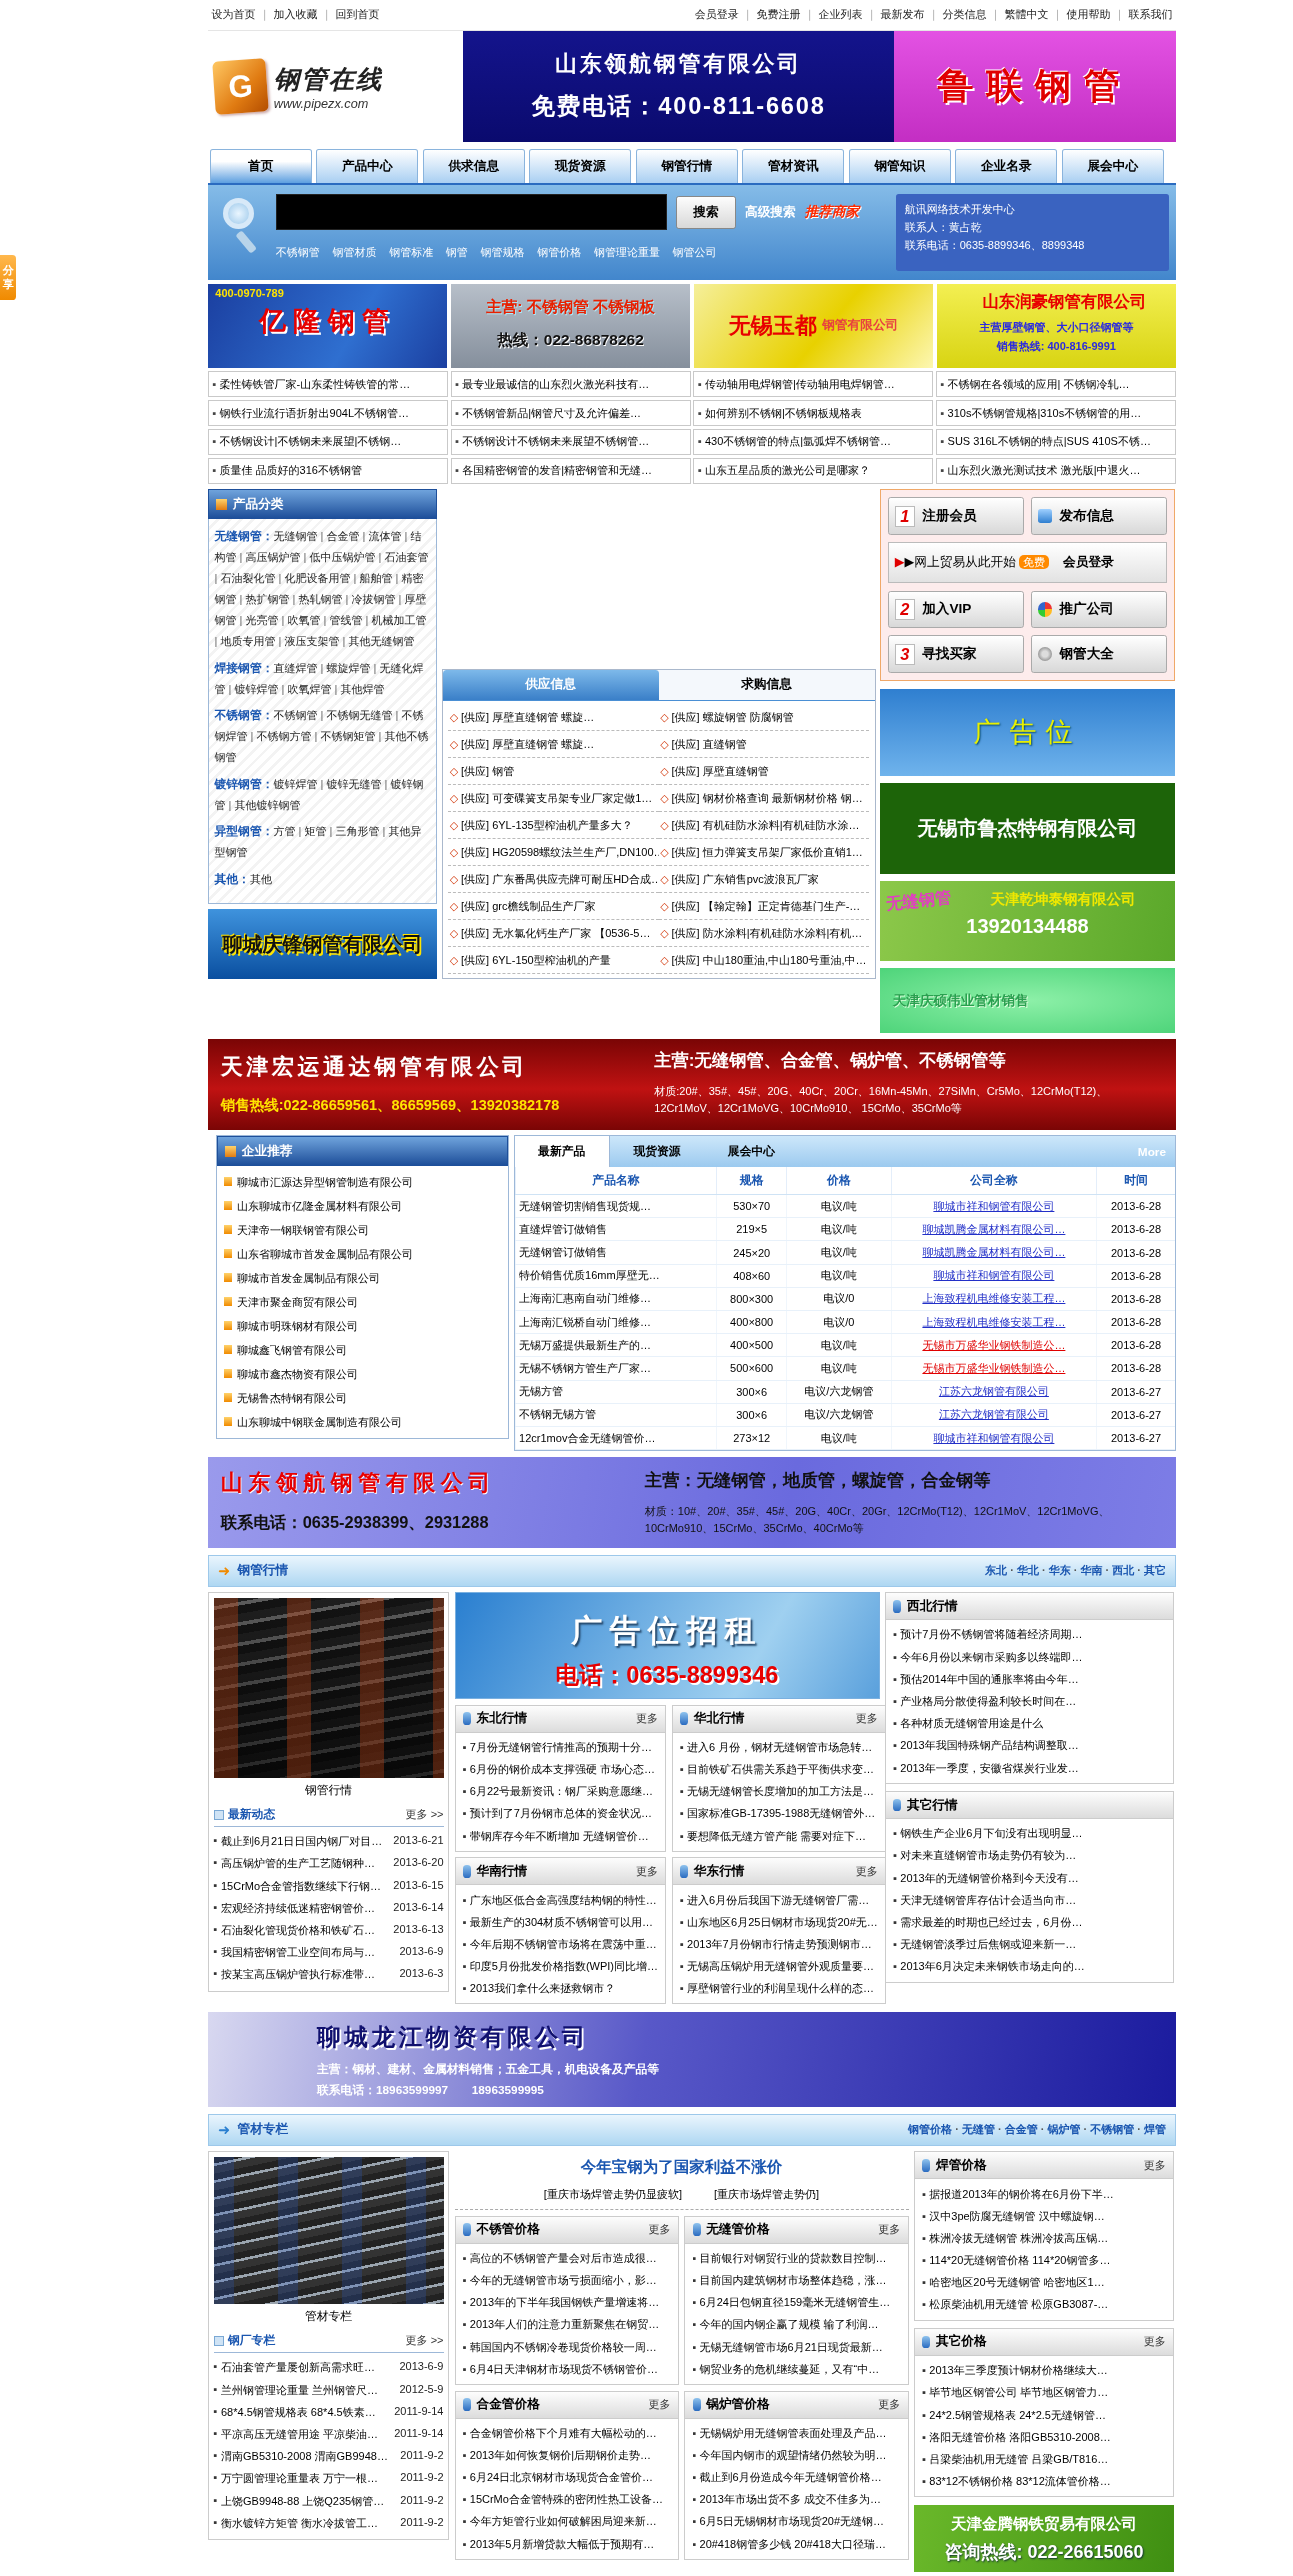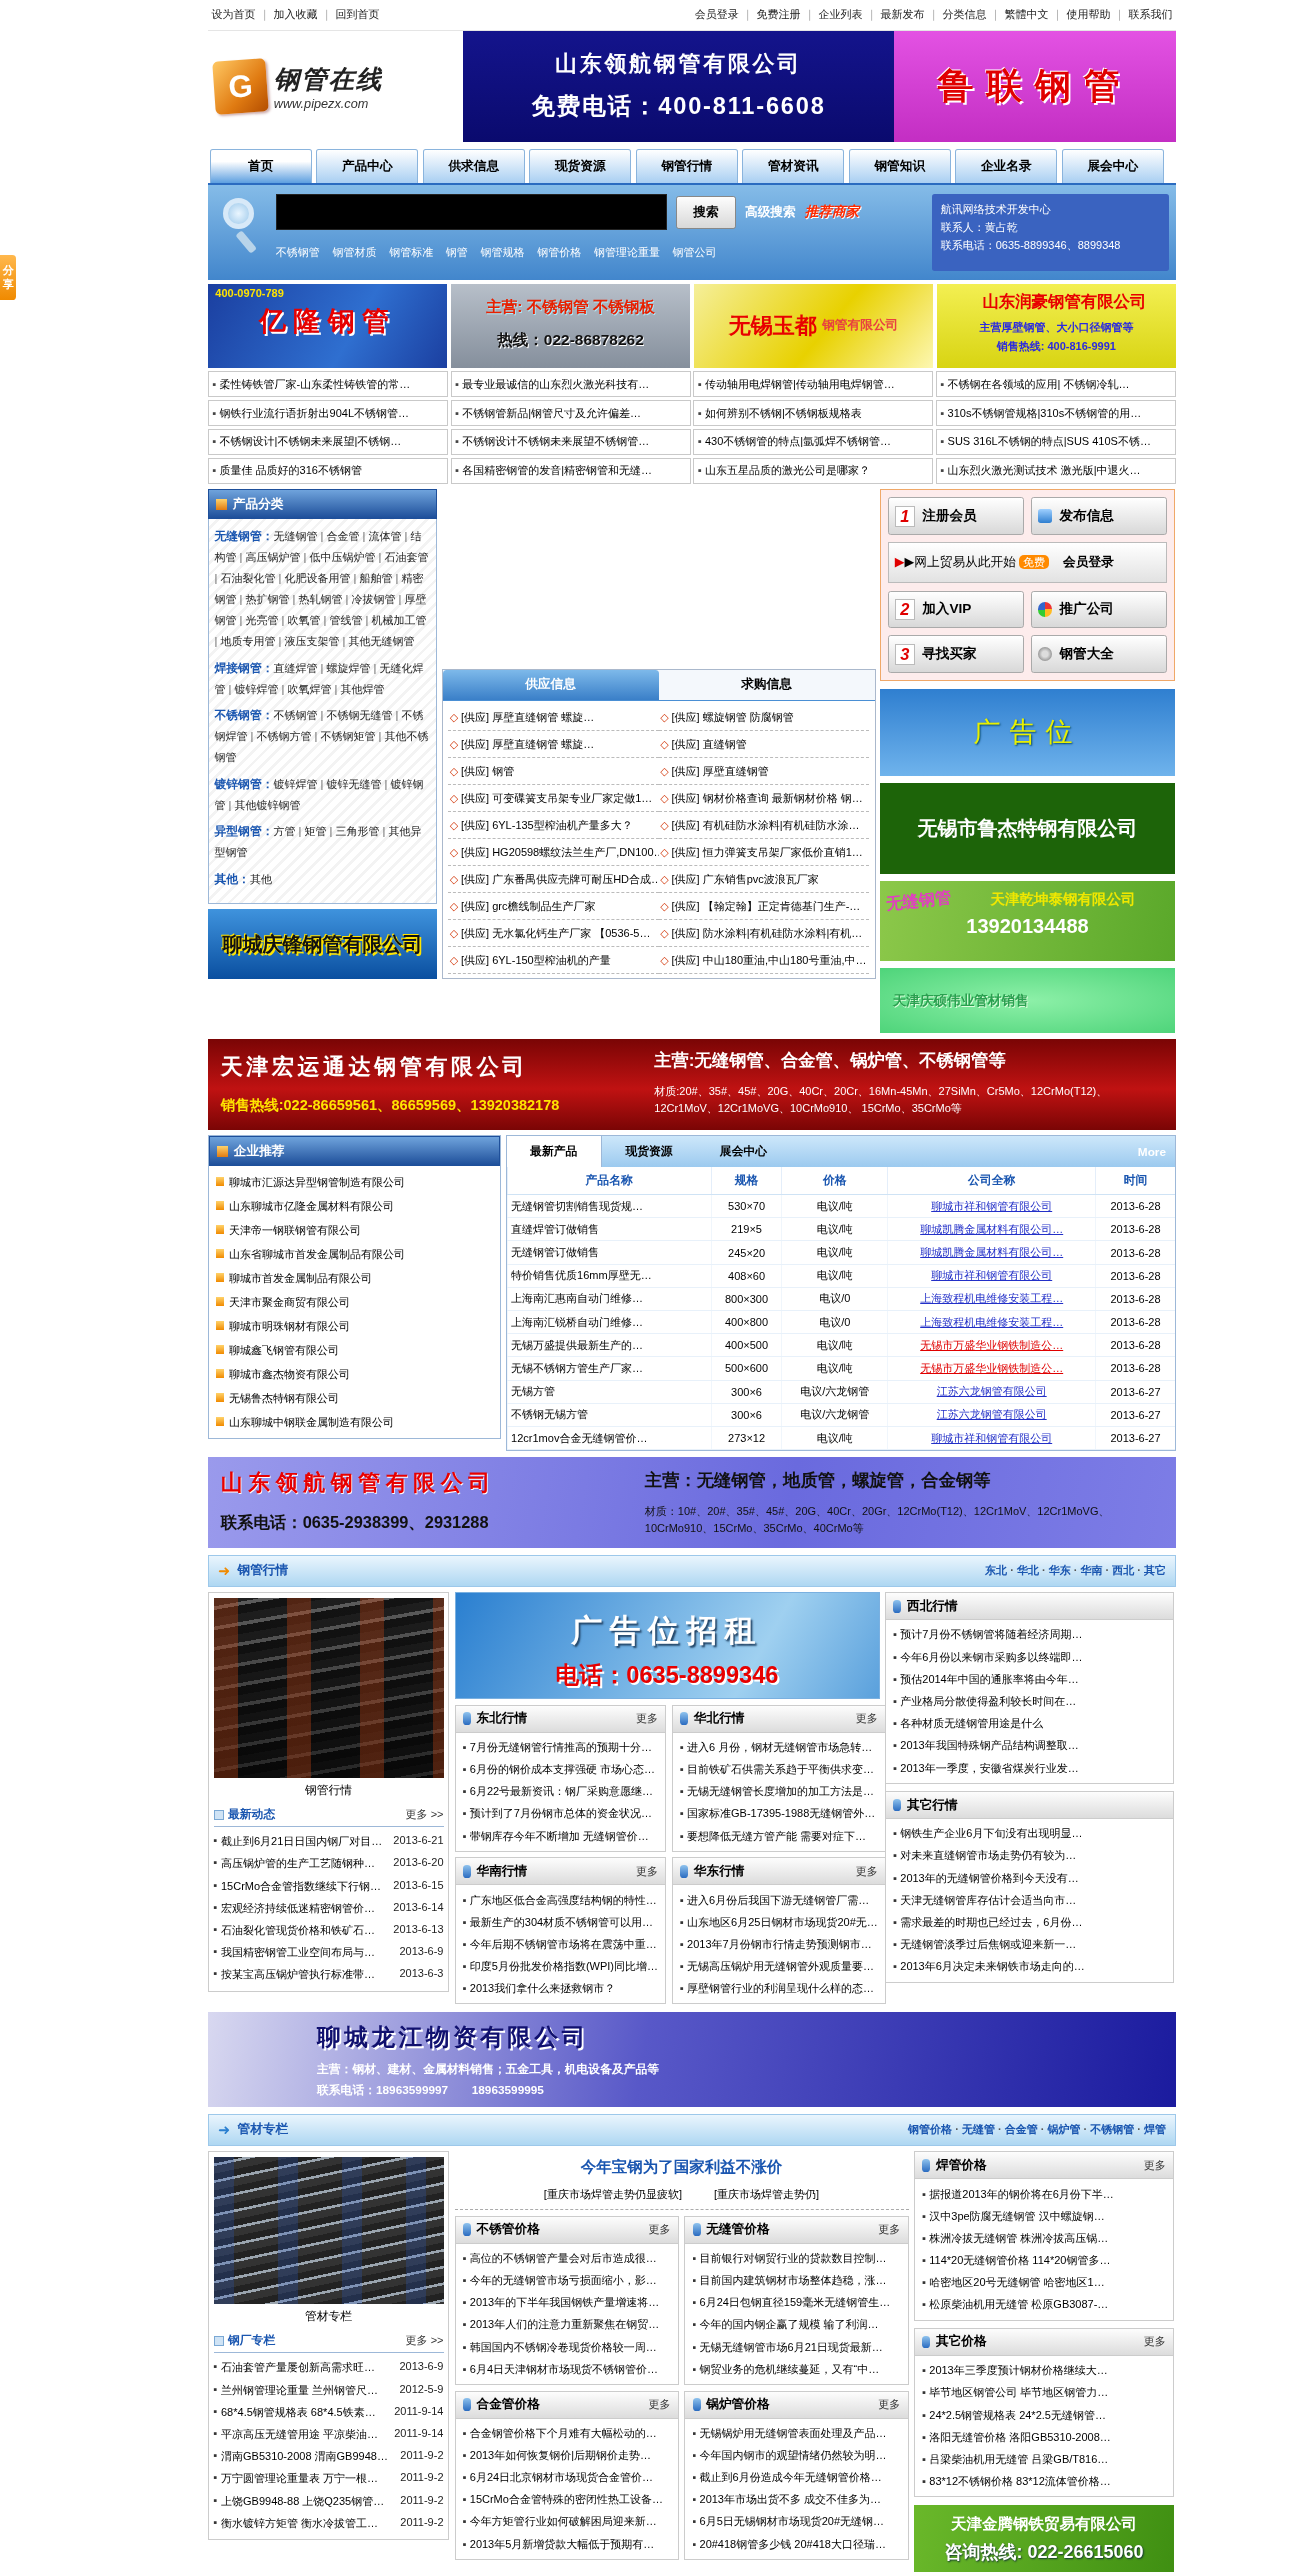--- a/index.html
+++ b/index.html
@@ -32,21 +32,21 @@
   .mag .lens { width:31px; height:31px; border:5.5px solid #d7e9f8; border-radius:50%; background:radial-gradient(#eaf6ff,#9cc8ea); position:absolute; top:3.6px; left:7.3px; }
   .mag .handle { width:8.2px; height:23.6px; background:#b8d4ea; position:absolute; left:27px; top:36px; transform:rotate(-40deg); border-radius:2.7px; }
   .search-mid { flex:1; padding-left:5.5px; }
   .search-row { display:flex; align-items:center; gap:9px; }
   .search-input { width:391px; height:36px; background:#000; border:0.9px solid #222; }
   .search-btn { height:33px; padding:0 16.4px; font-size:12.7px; font-weight:bold; background:linear-gradient(#fdfdfd,#d8d8d8); border:0.9px solid #888; border-radius:2.7px; cursor:pointer; }
   .adv { color:#fff; font-size:12.7px; font-weight:bold; }
   .badge { color:#ff2a00; font-weight:bold; font-size:13.6px; font-style:italic; text-shadow:0.9px 0.9px 0 #fff; }
   .kw-row { margin-top:14.5px; }
   .kw-row a { color:#fff; margin-right:12.7px; }
-  .search-right { width:237px; background:#3a63c0; color:#fff; padding:5.5px 9px; line-height:18px; border-radius:2.7px; }
+  .search-right { width:273px; background:#3a63c0; color:#fff; padding:5.5px 9px; line-height:18px; border-radius:2.7px; }
   
   .adrow { display:flex; gap:3.6px; margin-top:3.6px; }
   .adrow .ad { flex:1; height:84px; overflow:hidden; text-align:center; }
   .ad1 { background:linear-gradient(120deg,#1b3fa0,#2f6fd0 60%,#1b3fa0); }
   .ad1 .ph { color:#ffe400; font-weight:bold; text-align:left; padding:3.6px 7.3px; }
   .ad1 .nm { color:#e80000; font-size:27px; font-weight:bold; letter-spacing:7.3px; text-shadow:1.8px 1.8px 0 #fff; }
   .ad2 { background:linear-gradient(#b7bfc9,#858f9c); padding-top:12.7px; }
   .ad2 .l1 { color:#e82000; font-size:15.5px; font-weight:bold; text-shadow:0.9px 0.9px 0 #aef; }
   .ad2 .l2 { color:#111; font-size:15.5px; font-weight:bold; margin-top:12.7px; text-shadow:0.9px 0.9px 0 #fff; }
   .ad3 { background:linear-gradient(130deg,#f5ef9a,#e8d100 55%,#fdf7b0); display:flex; align-items:center; justify-content:center; gap:5.5px; }
@@ -110,21 +110,21 @@
   .rad-4 span { color:#2aa050; font-size:13.6px; font-weight:bold; text-shadow:0.9px 0.9px 0 #dfd; }
   
   .hongyun { margin-top:5.5px; background:linear-gradient(#7a0505,#c01212 55%,#7a0505); color:#fff; display:flex; padding:9px 12.7px; height:91px; }
   .hy-l { width:46%; }
   .hy-l .c { font-size:22px; font-weight:bold; letter-spacing:3.6px; margin-top:3.6px; }
   .hy-l .h { color:#ffe400; font-size:14.5px; font-weight:bold; margin-top:14.5px; }
   .hy-r { width:54%; }
   .hy-r .m { font-size:17.3px; font-weight:bold; }
   .hy-r .mt { font-size:11px; margin-top:11px; line-height:17.3px; }
   
-  .prodwrap { display:flex; gap:4.5px; margin-top:5.5px; align-items:flex-start; }
+  .prodwrap { display:flex; gap:4.5px; margin-top:5.5px; align-items:flex-start;margin-left:8px; }
   .companies { width:293px; border:0.9px solid #9db8d8; }
   .companies ul { list-style:none; padding:3.6px 7.3px; }
   .companies li { padding:4.5px 0; white-space:nowrap; overflow:hidden; }
   .companies li::before { content:""; display:inline-block; width:7.3px; height:9px; background:linear-gradient(#ffd26a,#f08a00); margin-right:5.5px; }
   .ptable { flex:1; border:0.9px solid #9db8d8; }
   .ptabs { display:flex; background:linear-gradient(#cde7fa,#9ccaef); align-items:center; }
   .ptabs a { padding:7.3px 23.6px; font-weight:bold; font-size:11.8px; }
   .ptabs a.on { background:#fff; border-right:0.9px solid #9db8d8; }
   .ptabs .more { margin-left:auto; color:#fff; padding-right:9px; font-weight:bold; }
   table.prods { width:100%; border-collapse:collapse; }

